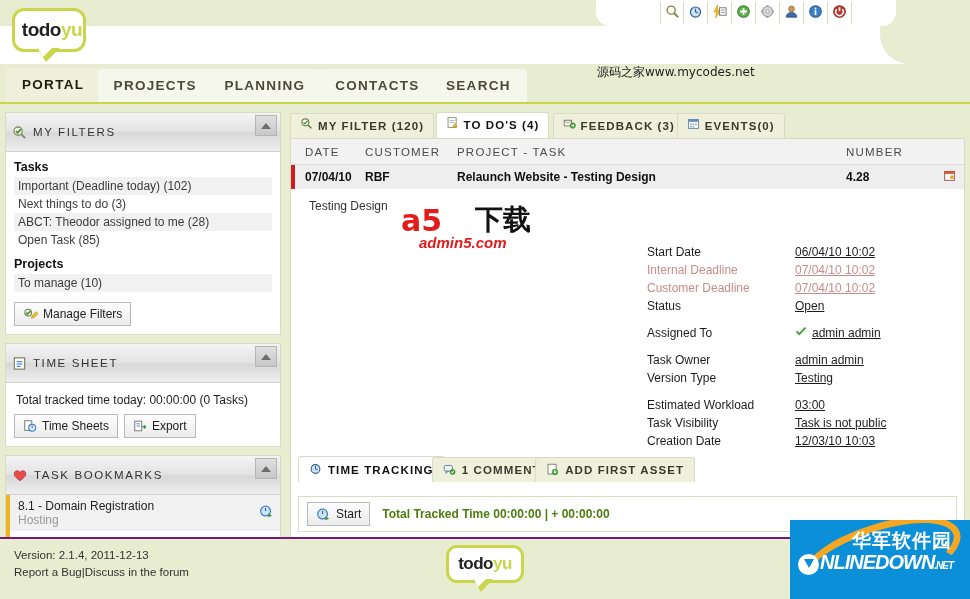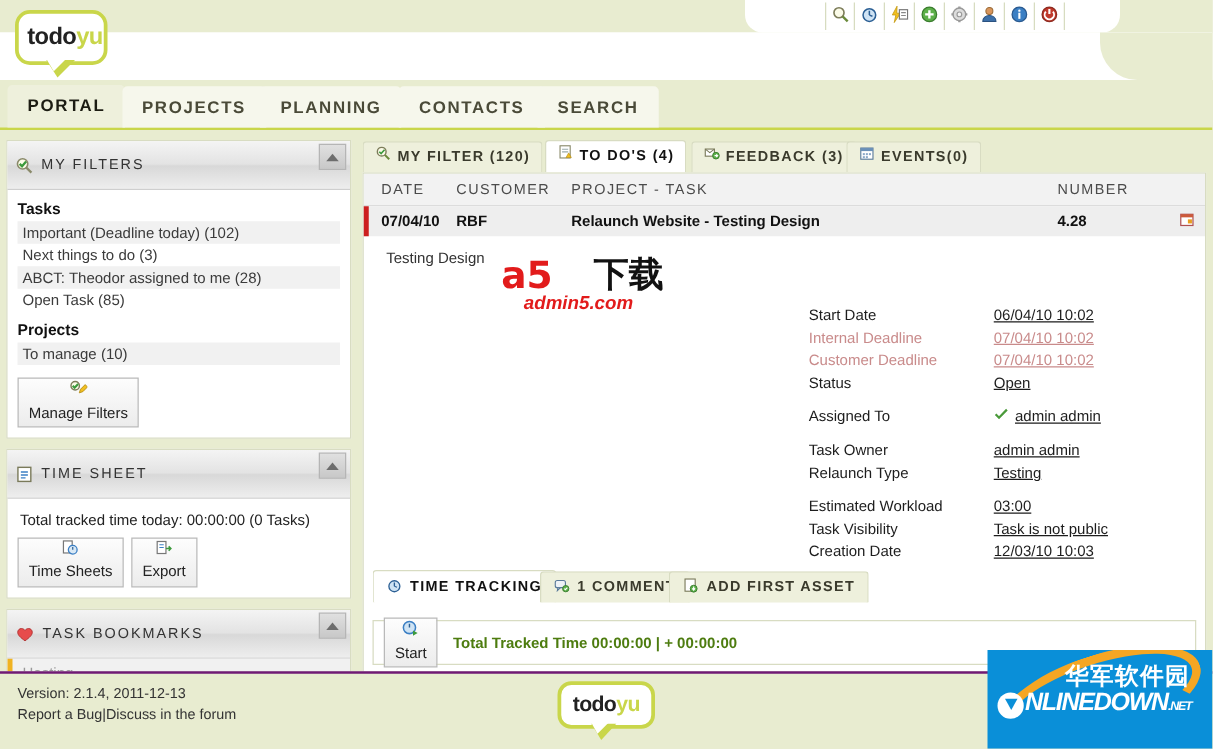--- a/index.html
+++ b/index.html
@@ -147,26 +147,25 @@
   .grp-title { font-size: 12.5px; font-weight: bold; color: #111; margin: 2px 0 3px; }
   .filter-item {
     font-size: 12px; color: #3b3b3b;
     padding: 2px 4px; cursor: pointer; white-space: nowrap;
     overflow: hidden; text-overflow: ellipsis;
   }
   .filter-item.alt { background: #f1f1f1; }
 
   .btn {
     display: inline-flex; align-items: center; gap: 5px;
-    height: 40px; padding: 0 8px;
+    height: 24px; padding: 0 8px;
     background: linear-gradient(to bottom,#fdfdfd,#ececec);
     border: 1px solid #b9b9b9;
     font-size: 12px; color: #222;
     cursor: pointer;
-    flex-direction: column;
   }
   .tt-line { font-size: 12px; color: #222; padding: 4px 2px 7px; font-weight: normal;}
 
   .bm-item {
     position: relative;
     border-left: 4px solid #f0b323;
     padding: 4px 26px 4px 8px;
     cursor: pointer;
   }
   .bm-item.alt { background: #f1f1f1; }
@@ -404,20 +403,21 @@
         <div class="tb-btn" title="Logout">
           <span><svg width="15" height="15" viewBox="0 0 16 16">
               <circle cx="8" cy="8" r="6.2" fill="#c0392b" stroke="#8e2a20" stroke-width="1.1"></circle>
               <path d="M8 3.4v4.2" stroke="#fff" stroke-width="1.8"></path>
               <path d="M5 5.6a4 4 0 1 0 6 0" stroke="#fff" stroke-width="1.6" fill="none"></path>
             </svg></span>
         </div>
       </div>
   </div>
 
+  <div class="watermark-top">源码之家www.mycodes.net</div>
 
   <div class="mainnav" id="mainnav">
       <div class="nav-tab active" style="left: 6px;"><span>PORTAL</span></div>
       <div class="nav-tab" style="left: 97.6px;"><span>PROJECTS</span></div>
       <div class="nav-tab" style="left: 208.4px;"><span>PLANNING</span></div>
       <div class="nav-tab" style="left: 319.2px;"><span>CONTACTS</span></div>
       <div class="nav-tab" style="left: 430px;"><span>SEARCH</span></div>
     </div>
 
   <div class="sidebar">
@@ -496,20 +496,21 @@
         <svg width="16" height="15" viewBox="0 0 16 16">
           <path d="M8 13.5C4 10.6 1.8 8.6 1.8 6.2 1.8 4.4 3.2 3 5 3c1.1 0 2.2.6 3 1.6C8.8 3.6 9.9 3 11 3c1.8 0 3.2 1.4 3.2 3.2 0 2.4-2.2 4.4-6.2 7.3z" fill="#e74c4c" stroke="#b03030" stroke-width="0.8"></path>
         </svg>
         <span class="ph-title">TASK BOOKMARKS</span>
         <span class="collapse-btn">
             <i class="chev"></i>
           </span>
       </div>
       <div id="bookmarks-body">
           <div class="bm-item alt">
+            <div class="bm-t">8.1 - Domain Registration</div>
             <div class="bm-s">Hosting</div>
             <span class="bm-ico"><svg width="15" height="15" viewBox="0 0 16 16">
                 <circle cx="7" cy="7.5" r="5.2" fill="#cfe3f4" stroke="#3b7fc4" stroke-width="1.3"></circle>
                 <line x1="7" y1="7.5" x2="7" y2="4.2" stroke="#2b5f94" stroke-width="1.2"></line>
                 <path d="M10 10l4 2.2-4 2.2z" fill="#3c9a3c"></path>
               </svg></span>
           </div>
           <div class="bm-item">
             <div class="bm-t">8.2 - Data transfer</div>
             <div class="bm-s">Hosting</div>
@@ -636,21 +637,21 @@
             </span>
           </div>
           <div class="spacer"></div>
           <div class="drow">
             <span class="lab">Task Owner</span>
             <span class="val" style="display:flex;align-items:center;">
               <span>admin admin</span>
             </span>
           </div>
           <div class="drow">
-            <span class="lab">Relaunch Type</span>
+            <span class="lab">Version Type</span>
             <span class="val" style="display:flex;align-items:center;">
               <span>Testing</span>
             </span>
           </div>
           <div class="spacer"></div>
           <div class="drow">
             <span class="lab">Estimated Workload</span>
             <span class="val" style="display:flex;align-items:center;">
               <span>03:00</span>
             </span>

